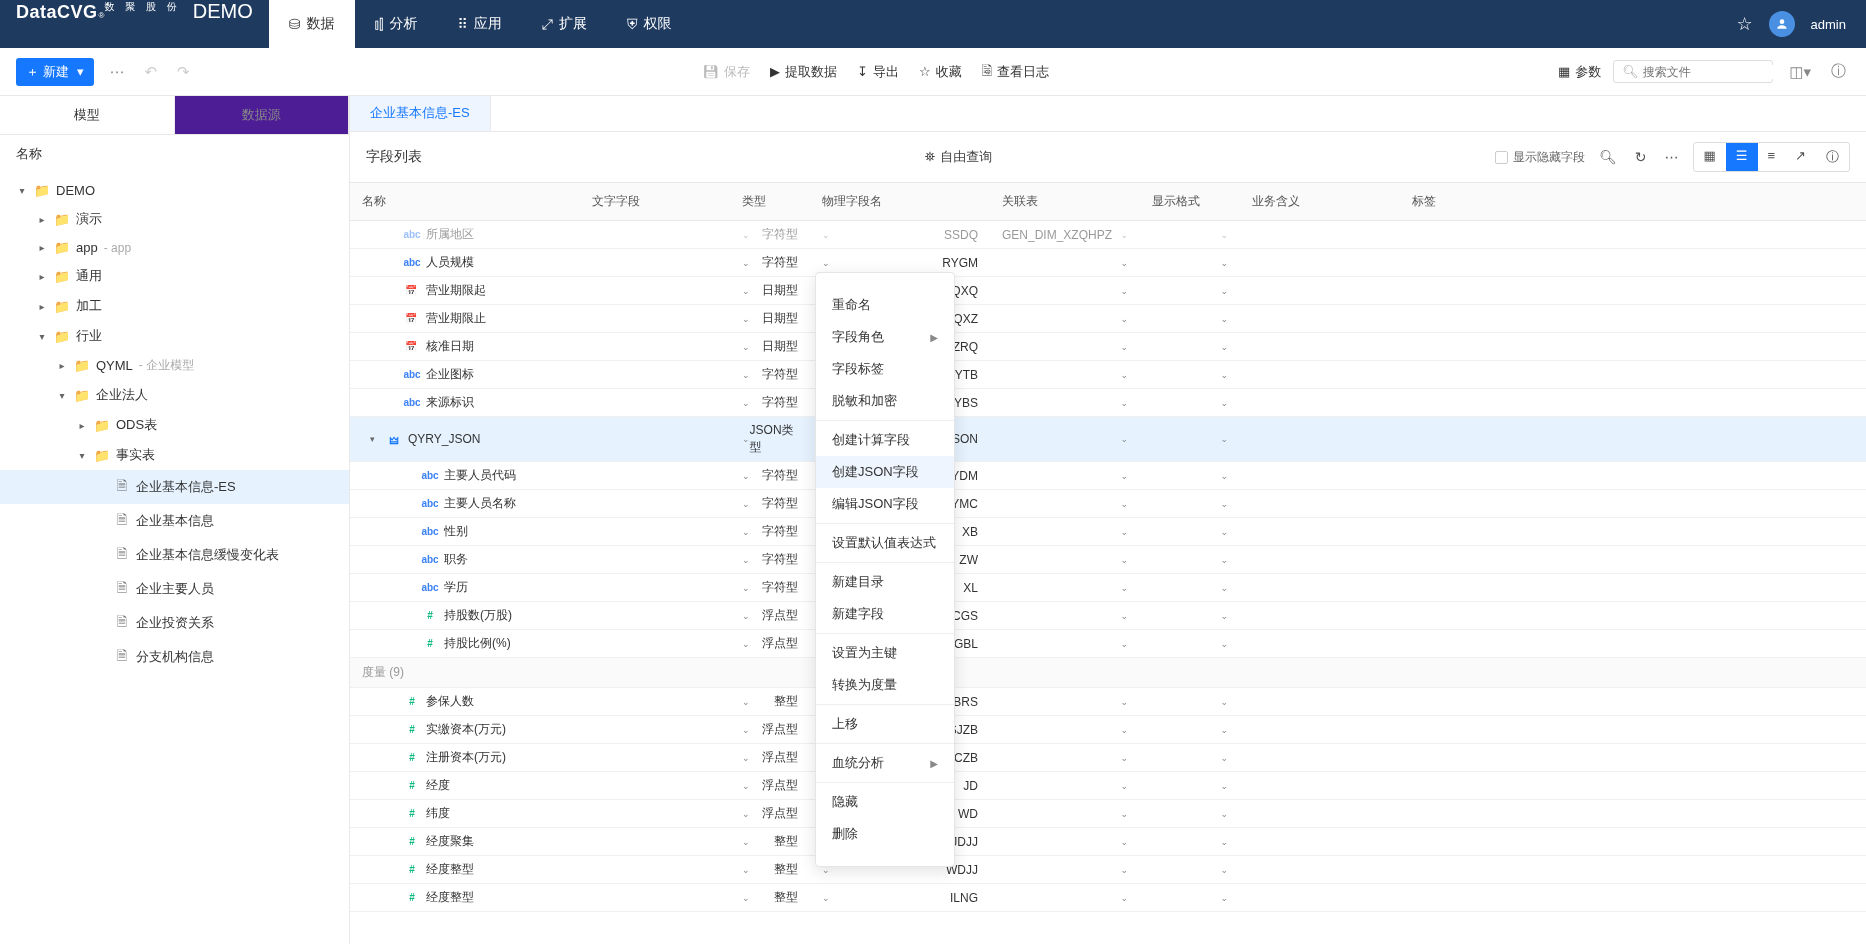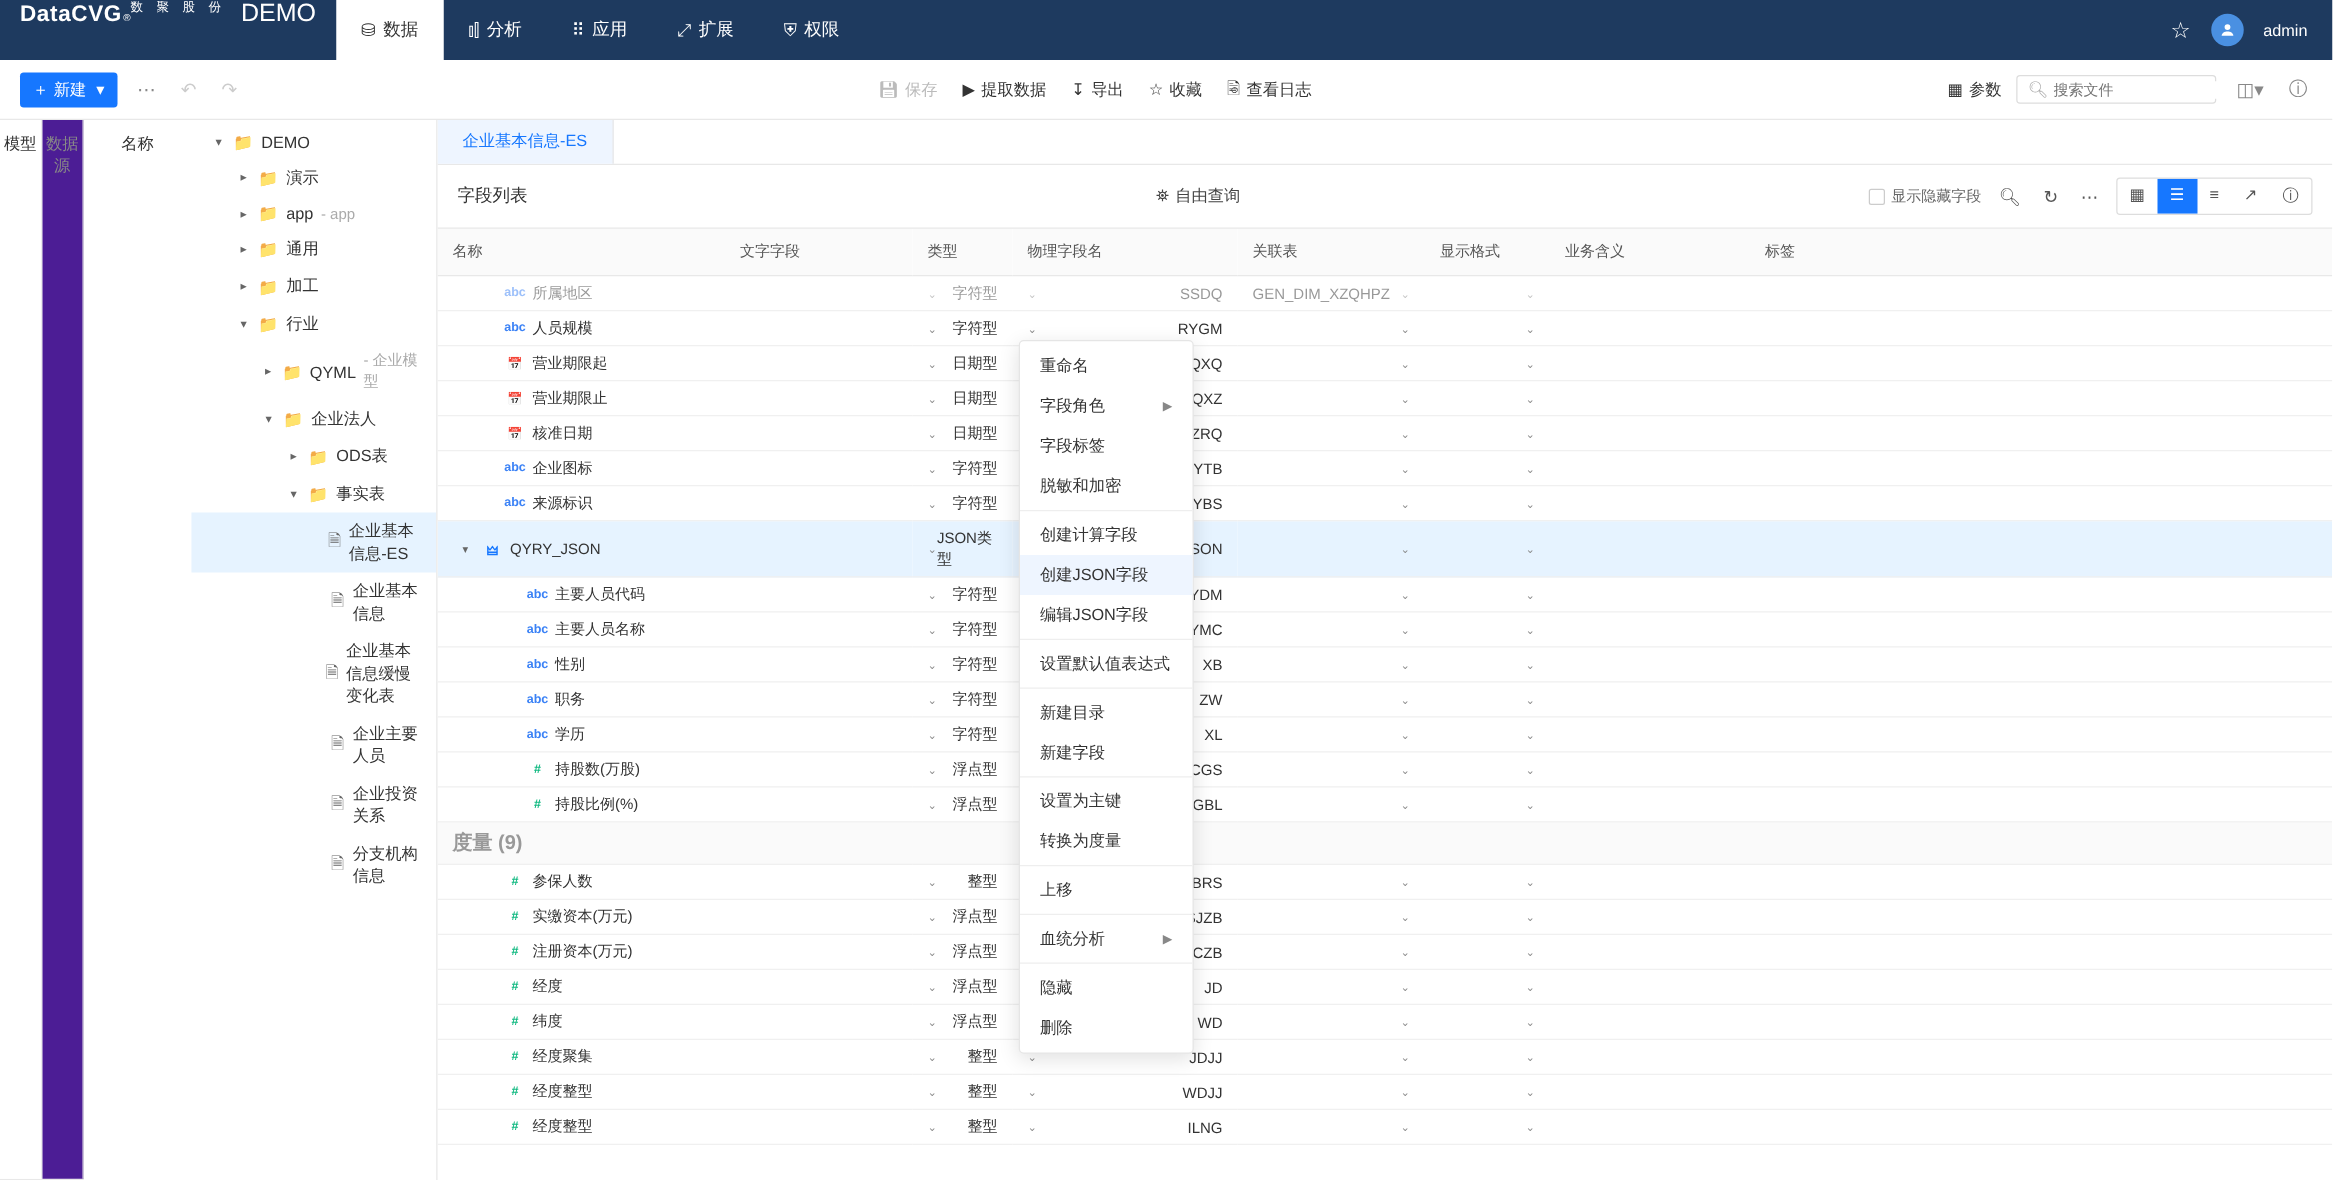--- a/index.html
+++ b/index.html
@@ -23,21 +23,21 @@
 .btn-new .caret { margin-left: 4px; }
 .toolbar-icon { color: #888; cursor: pointer; padding: 4px; font-size: 15px; }
 .toolbar-icon.disabled { color: #ccc; }
 .toolbar-center { flex: 1; display: flex; justify-content: center; gap: 20px; }
 .tb-btn { display: flex; align-items: center; gap: 5px; cursor: pointer; color: #333; font-size: 13px; }
 .tb-btn.disabled { color: #bbb; }
 .toolbar-right { display: flex; align-items: center; gap: 12px; }
 .search-box { display: flex; align-items: center; border: 1px solid #ddd; border-radius: 3px; padding: 3px 8px; width: 160px; }
 .search-box input { border: none; outline: none; flex: 1; font-size: 12px; }
 .main { display: flex; height: calc(100vh - 96px); }
-.sidebar { width: 350px; border-right: 1px solid #e8e8e8; display: flex; overflow: hidden; gap: 14px; }
+.sidebar { width: 350px; border-right: 1px solid #e8e8e8; display: flex; flex-direction: column; overflow: hidden; }
 .sidebar-tabs { display: flex; border-bottom: 1px solid #e8e8e8; }
 .sidebar-tab { flex: 1; text-align: center; padding: 10px 0; cursor: pointer; border-right: 1px solid #e8e8e8; font-size: 13px; }
 .sidebar-tab.active { background: #fff; }
 .sidebar-tab:not(.active) { background: #4c1d95; color: #888; }
 .sidebar-header { padding: 10px 16px; font-size: 13px; font-weight: 500; }
 .tree { flex: 1; overflow-y: auto; padding: 4px 0; }
 .tree-node { display: flex; align-items: center; padding: 6px 8px; cursor: pointer; gap: 6px; font-size: 13px; }
 .tree-node.selected { background: #e6f3ff; }
 .tree-chevron { width: 12px; color: #666; font-size: 10px; text-align: center; }
 .tree-icon { width: 16px; text-align: center; }
@@ -65,22 +65,22 @@
 .data-table tbody tr.row-selected { background: #e6f3ff; }
 .row-name { display: flex; align-items: center; gap: 5px; }
 .row-chevron { width: 10px; color: #666; font-size: 9px; }
 .type-icon { width: 18px; font-size: 10px; font-weight: 600; text-align: center; }
 .t-abc { color: #3b82f6; }
 .t-date { color: #3b82f6; }
 .t-json { color: #1677ff; }
 .t-num { color: #10b981; }
 .type-cell, .assoc-cell, .fmt-cell { display: flex; align-items: center; justify-content: space-between; }
 .dd-caret { color: #888; font-size: 9px; cursor: pointer; }
-.section-header td { background: #fafafa; color: #999; font-size: 16px; padding: 6px 12px; font-weight: bold; }
-.context-menu { position: absolute; background: #fff; border: 1px solid #e5e5e5; border-radius: 4px; box-shadow: 0 4px 16px rgba(0,0,0,0.12); width: 140px; z-index: 1000; padding: 4px 0; }
+.section-header td { background: #fafafa; color: #999; font-size: 12px; padding: 6px 12px; }
+.context-menu { position: absolute; background: #fff; border: 1px solid #e5e5e5; border-radius: 4px; box-shadow: 0 4px 16px rgba(0,0,0,0.12); width: 140px; z-index: 1000; padding: 16px 0; }
 .ctx-item { padding: 7px 16px; cursor: pointer; font-size: 13px; color: #333; display: flex; justify-content: space-between; align-items: center; }
 .ctx-item:hover, .ctx-item.highlighted { background: #eef5ff; }
 .ctx-divider { height: 1px; background: #eee; margin: 3px 0; }
 .ctx-arrow { color: #888; font-size: 10px; }
 svg { display: block; }
 </style>
 </head>
 <body>
 
 <div class="topbar">

